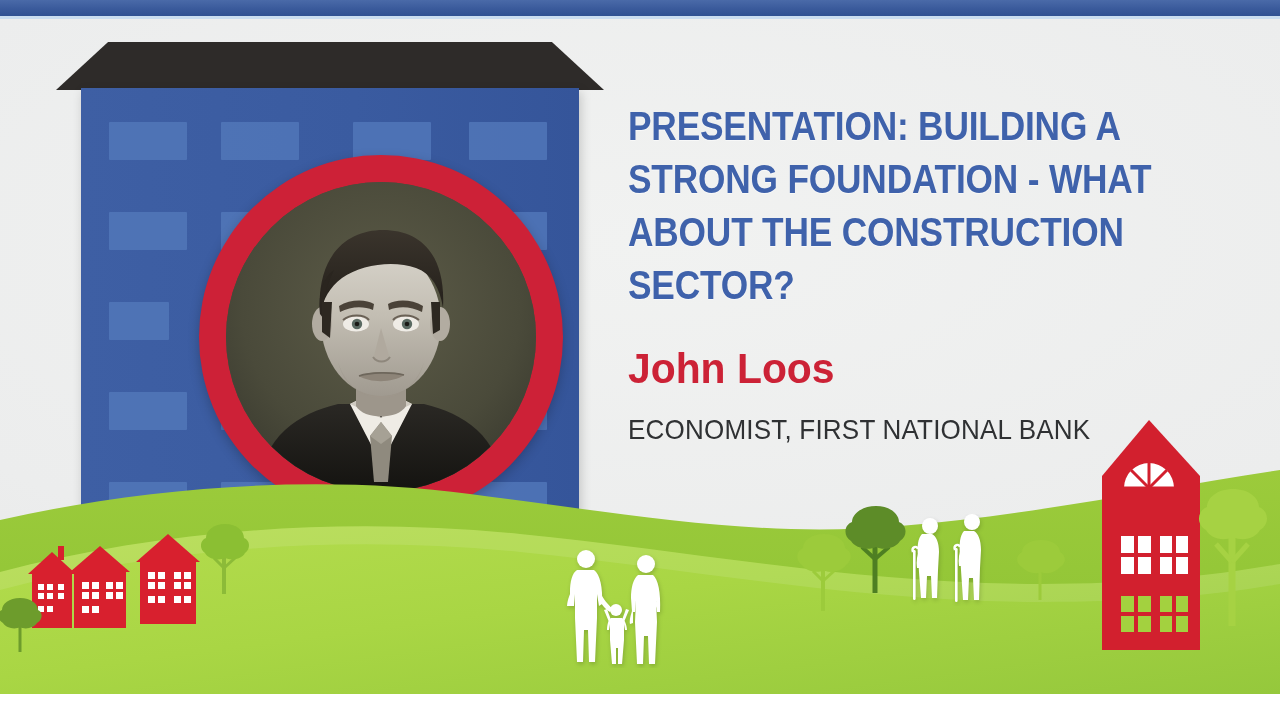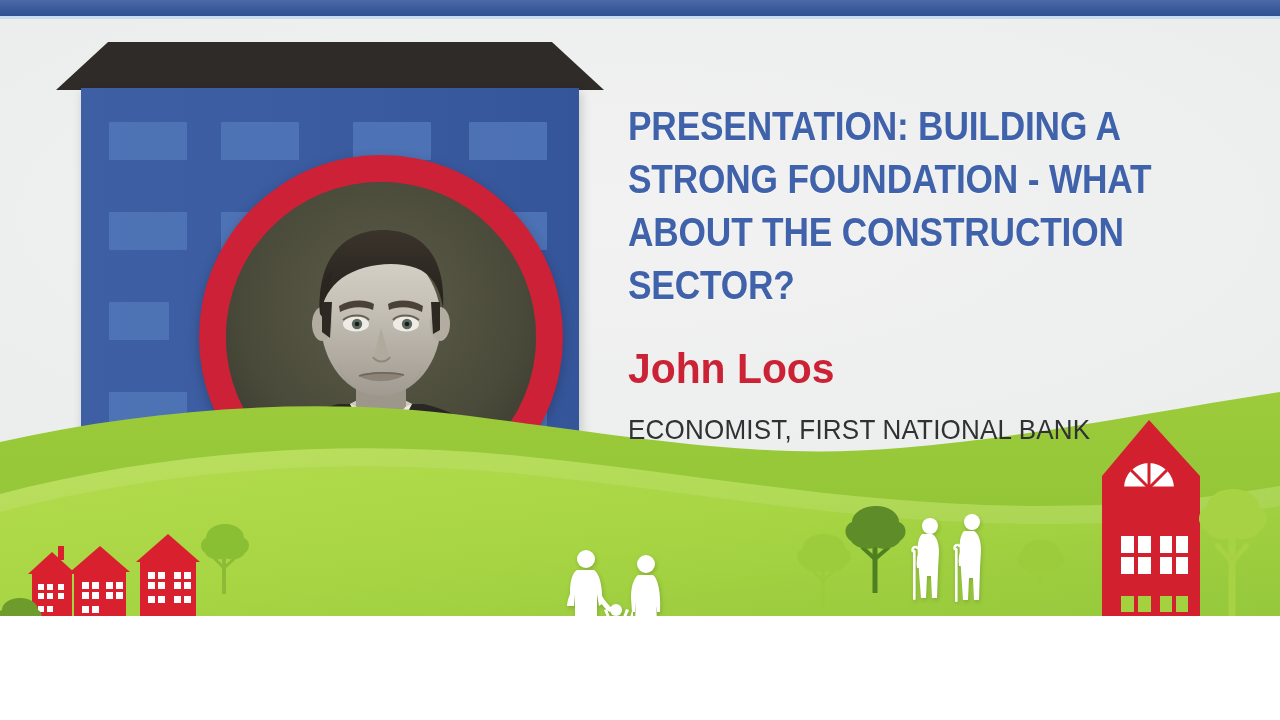--- a/index.html
+++ b/index.html
@@ -4,21 +4,21 @@
 <title>Presentation Title Slide</title>
 <style>
   html, body {
     margin: 0;
     padding: 0;
     background: #ffffff;
   }
   #slide {
     position: relative;
     width: 1280px;
-    height: 616px;
+    height: 694px;
     overflow: hidden;
     background: #bef264;
     font-family: "Liberation Sans", sans-serif;
   }
 
   
   .topbar {
     position: absolute;
     left: 0; top: 0;
     width: 1280px; height: 16px;

